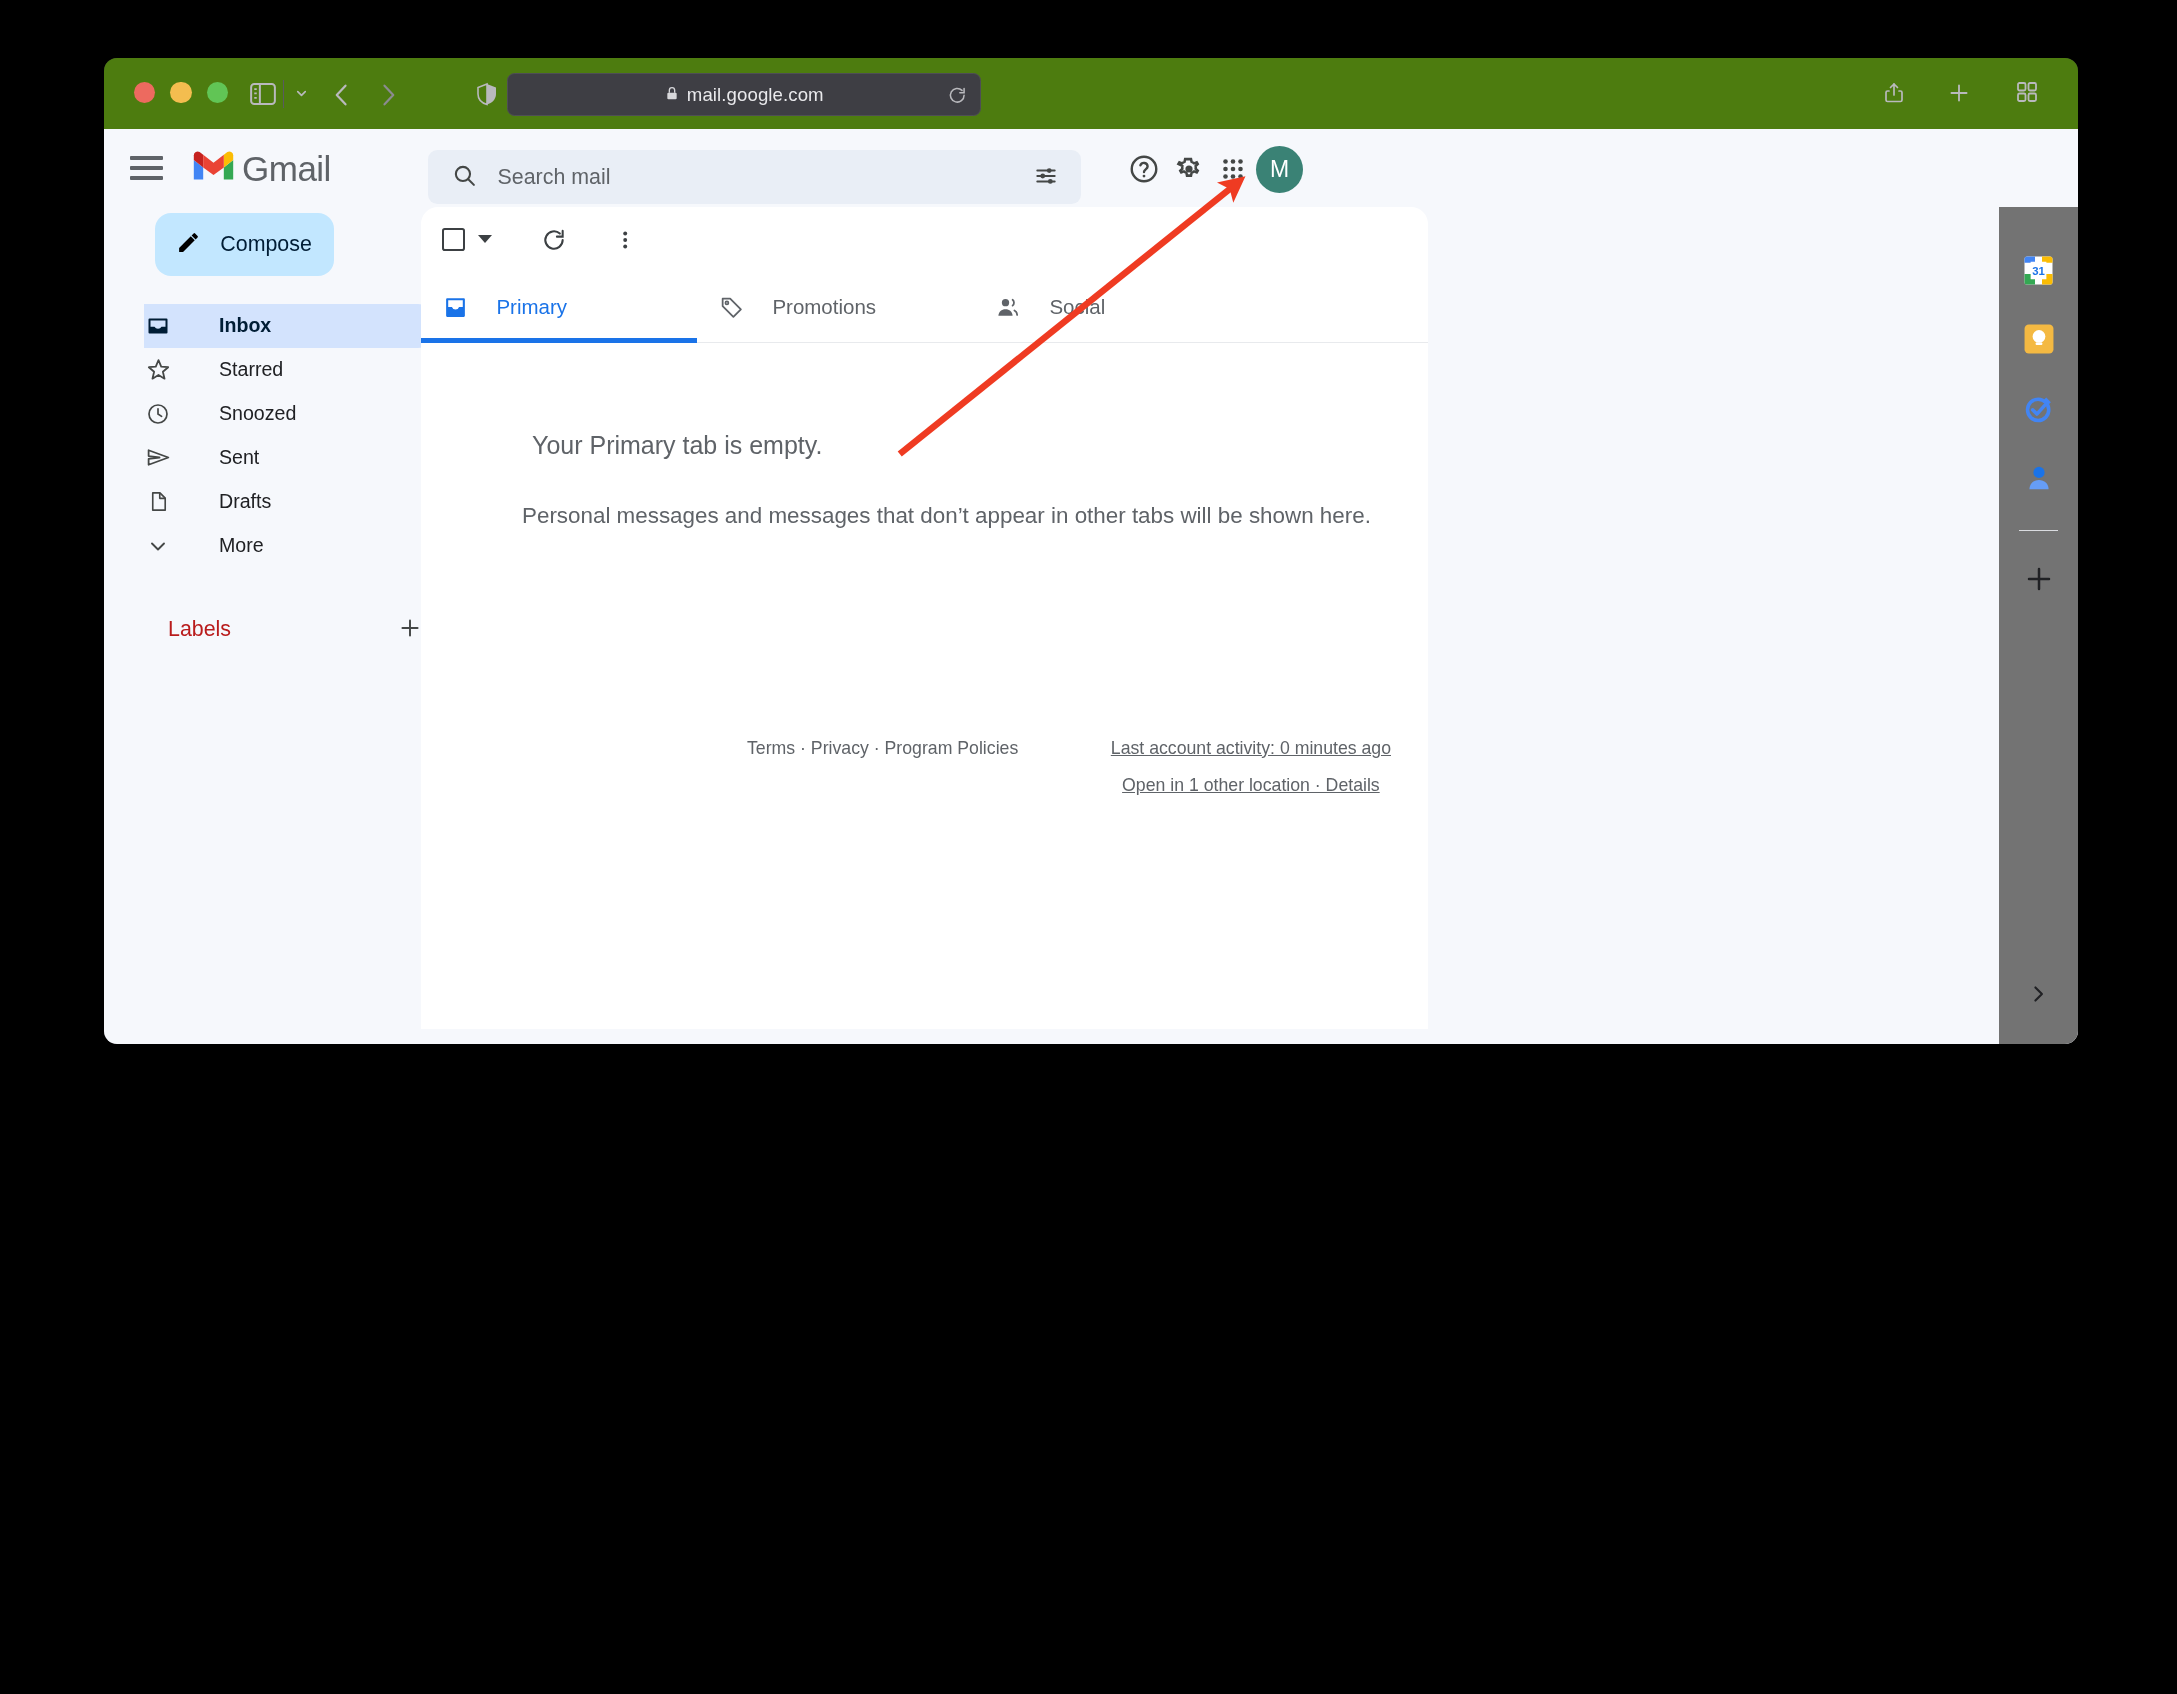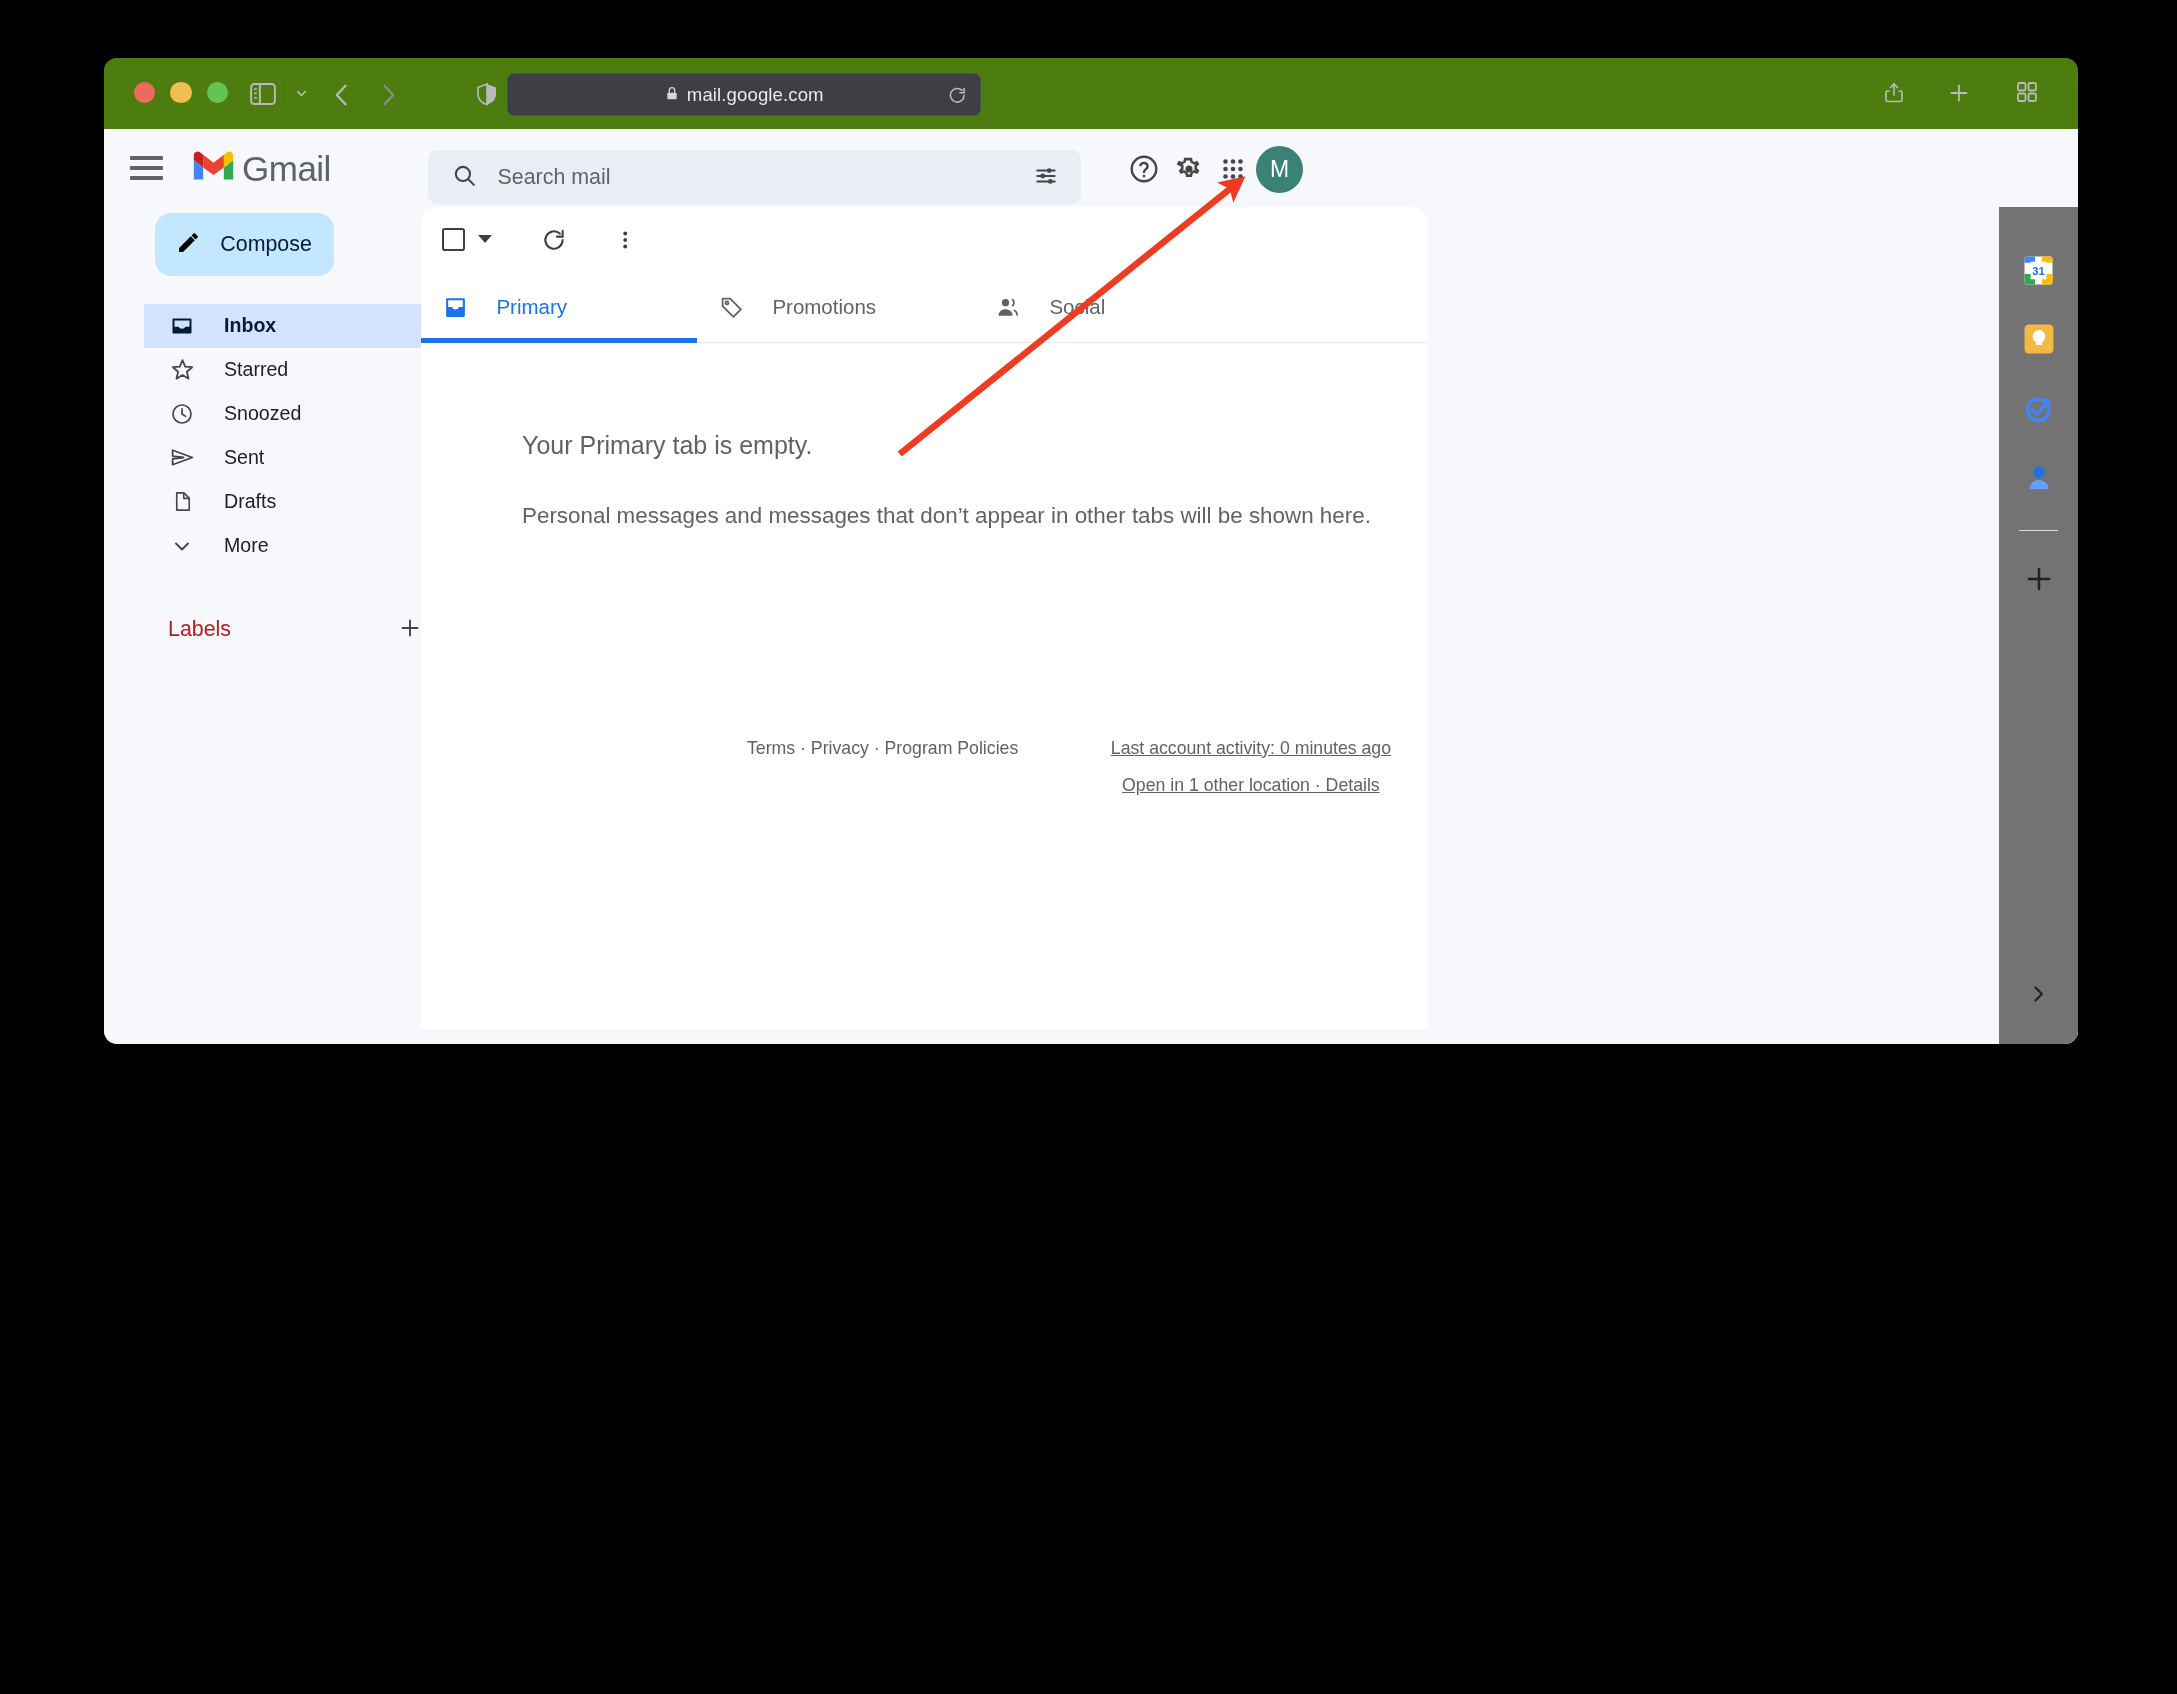--- a/index.html
+++ b/index.html
@@ -151,23 +151,23 @@
   #compose-icon { margin-left: 20.5px; color: #000; }
   #compose-label {
     margin-left: 19.6px; font-size: 21.4px; color: #001d35;
   }
 
   #nav-list { margin-top: 28px; }
   .nav-item {
     height: 44px;
     display: flex; align-items: center;
     border-radius: 0 22.4px 22.4px 0;
-    padding-left: 24px;
     color: #202124;
     cursor: pointer;
+    gap: 19px;
   }
   .nav-item .nav-icon {
     width: 28px; display: flex; align-items: center; justify-content: center;
     color: #444746;
   }
   .nav-item .nav-label {
     margin-left: 28px; font-size: 19.6px;
   }
   .nav-item.active {
     background: #d3e3fd;
@@ -230,21 +230,21 @@
   .mail-tab.active::after {
     content: ''; position: absolute;
     left: 0; bottom: -0.9px; width: 276px; height: 4.7px;
     background: #1a73e8;
   }
 
   #empty-state {
     padding: 88px 0 0 101px;
     color: #5f6368;
   }
-  #empty-title { font-size: 25px; margin-bottom: 43px; }
+  #empty-title { font-size: 25px; margin-bottom: 43px; margin-left: 10px; }
   #empty-desc { font-size: 22.4px; margin-bottom: 43px; }
   #empty-hint { font-size: 22.4px; }
   #inbox-settings-link { color: #1a73e8; text-decoration: none; }
 
   #mail-footer {
     position: absolute;
     left: 0; right: 0; top: 531px;
     display: flex;
     font-size: 17.7px; color: #5f6368;
   }

